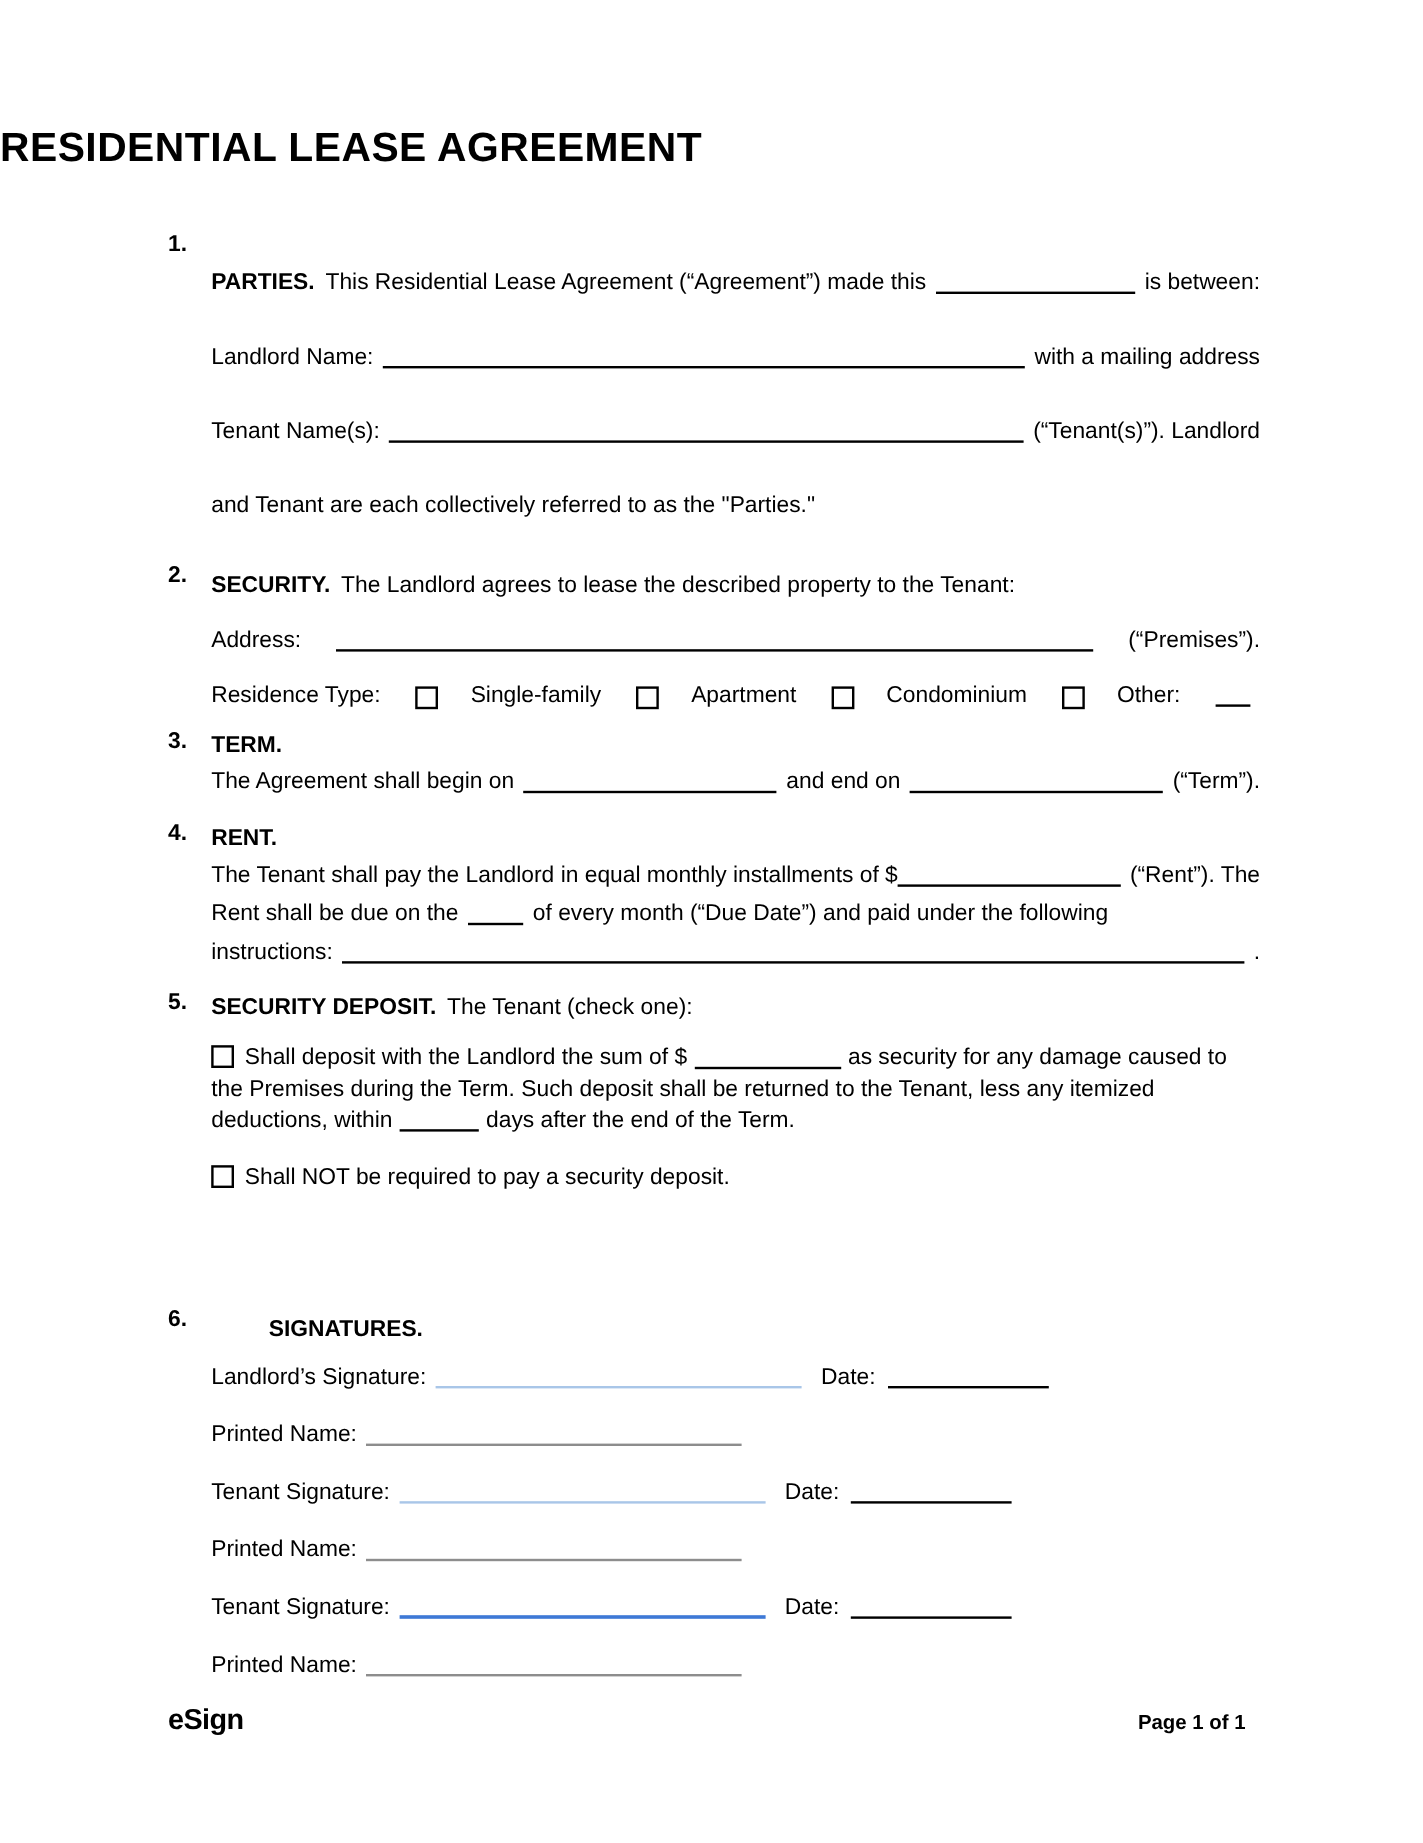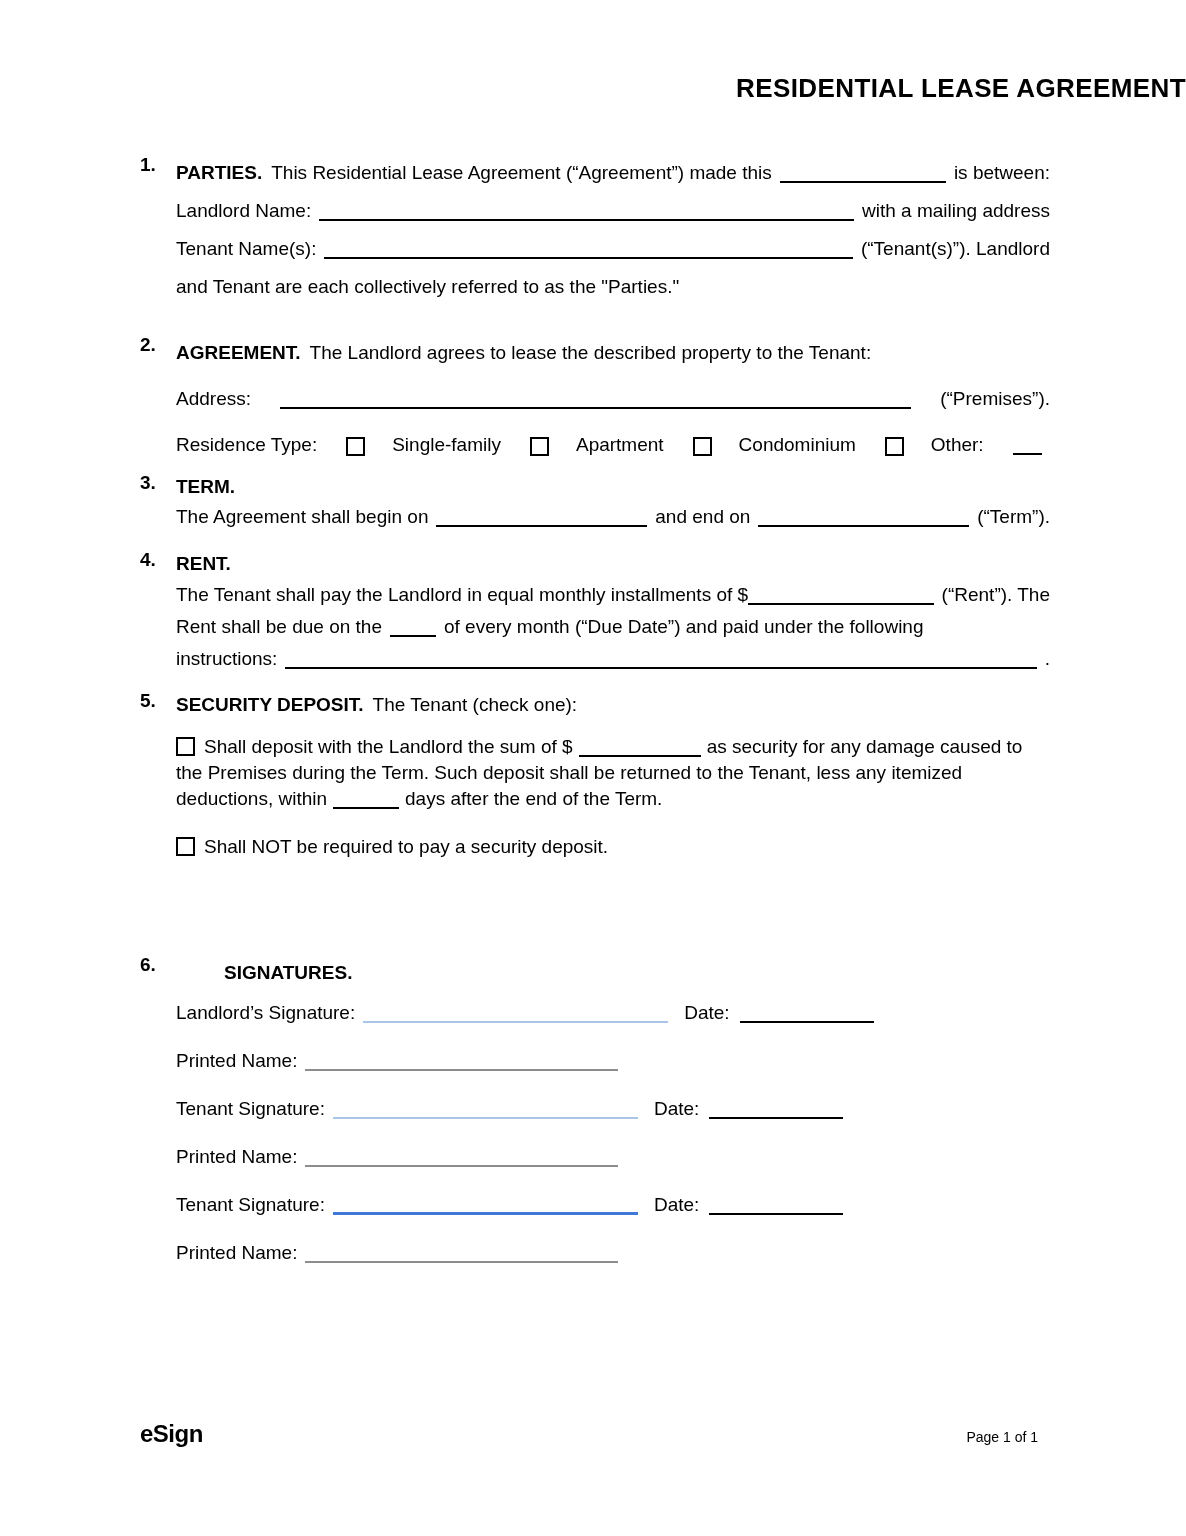--- a/index.html
+++ b/index.html
@@ -3,36 +3,36 @@
 <meta charset="utf-8">
 <style>
   * { margin:0; padding:0; box-sizing:border-box; }
   html,body { background:#e8e8e8; }
   .page {
     width:1186px; height:1536px; position:relative; margin:0 auto;
     background:#ffffff; color:#000;
     font-family:"Liberation Sans", sans-serif; font-size:19px;
   }
   .content { padding:0 136px 0 140px; }
-  h1.title { text-align:right; font-size:26px; font-weight:bold; padding-top:73px; letter-spacing:.4px; }
+  h1.title { text-align:left; font-size:34px; font-weight:bold; padding-top:104px; letter-spacing:.4px; }
 
   .sec { display:flex; }
   .num { width:36px; flex:none; font-weight:bold; }
   .body { flex:1; min-width:0; }
   .hd { font-weight:bold; margin-right:9px; }
 
   .fline { display:flex; align-items:baseline; }
   .fline > span { white-space:nowrap; }
 
   .blank { border-bottom:2px solid #000; position:relative; top:4px; margin:0 8px; min-height:2px; }
   .fill { flex:1; }
 
   
   .sec-parties { margin-top:50px; }
-  .sec-parties .fline { line-height:38px; }
+  .sec-parties .fline { line-height:38px;margin-top:24px; }
   .sec-property { margin-top:28px; }
   .sec-property .fline { line-height:38px; }
   .row-gap { margin-top:8px;gap:21px; }
   .sec-term { margin-top:8px; }
   .sec-term .fline { line-height:30px; }
   .sec-rent { margin-top:17px; }
   .sec-rent .fline { line-height:32px; }
   .sec-rent .fline:first-child { line-height:30px; }
   .sec-deposit { margin-top:15px; }
   .sec-deposit .fline { line-height:30px; }
@@ -54,21 +54,21 @@
   .plain { white-space:nowrap; }
   .sigline { width:305px; border-bottom:2px solid #a9c6e8; position:relative; top:4px; margin:0 10px 0 8px; }
   .sigline.strong { border-bottom:3px solid #3e79d6; }
   .dateline { width:134px; border-bottom:2px solid #000; position:relative; top:4px; margin-left:10px; }
   .datelabel { margin-left:6px; white-space:nowrap; }
   .printline { width:313px; border-bottom:2px solid #8d8d8d; position:relative; top:4px; margin-left:8px; }
 
   
   .footer { position:absolute; left:140px; right:148px; top:1420px; display:flex; justify-content:space-between; align-items:baseline; }
   .brand { font-weight:bold; font-size:24px; letter-spacing:-.5px; }
-  .pagenum { font-size:14px; }
+  .pagenum { font-size:17px;font-weight:bold; }
 </style>
 </head>
 <body>
 
 <div class="page">
   <h1 class="title">RESIDENTIAL LEASE AGREEMENT</h1>
 
   <div class="content">
 
     <div class="sec sec-parties">
@@ -93,21 +93,21 @@
         <div class="fline">
           <span>and Tenant are each collectively referred to as the "Parties."</span>
         </div>
       </div>
     </div>
 
     <div class="sec sec-property">
       <div class="num">2.</div>
       <div class="body">
         <div class="fline">
-          <span class="hd">AGREEMENT.</span>
+          <span class="hd">SECURITY.</span>
           <span>The Landlord agrees to lease the described property to the Tenant:</span>
         </div>
         <div class="fline row-gap">
           <span>Address:</span>
           <span class="blank fill"></span>
           <span>(“Premises”).</span>
         </div>
         <div class="fline row-gap">
           <span>Residence Type:</span>
           <span class="cb"></span>

